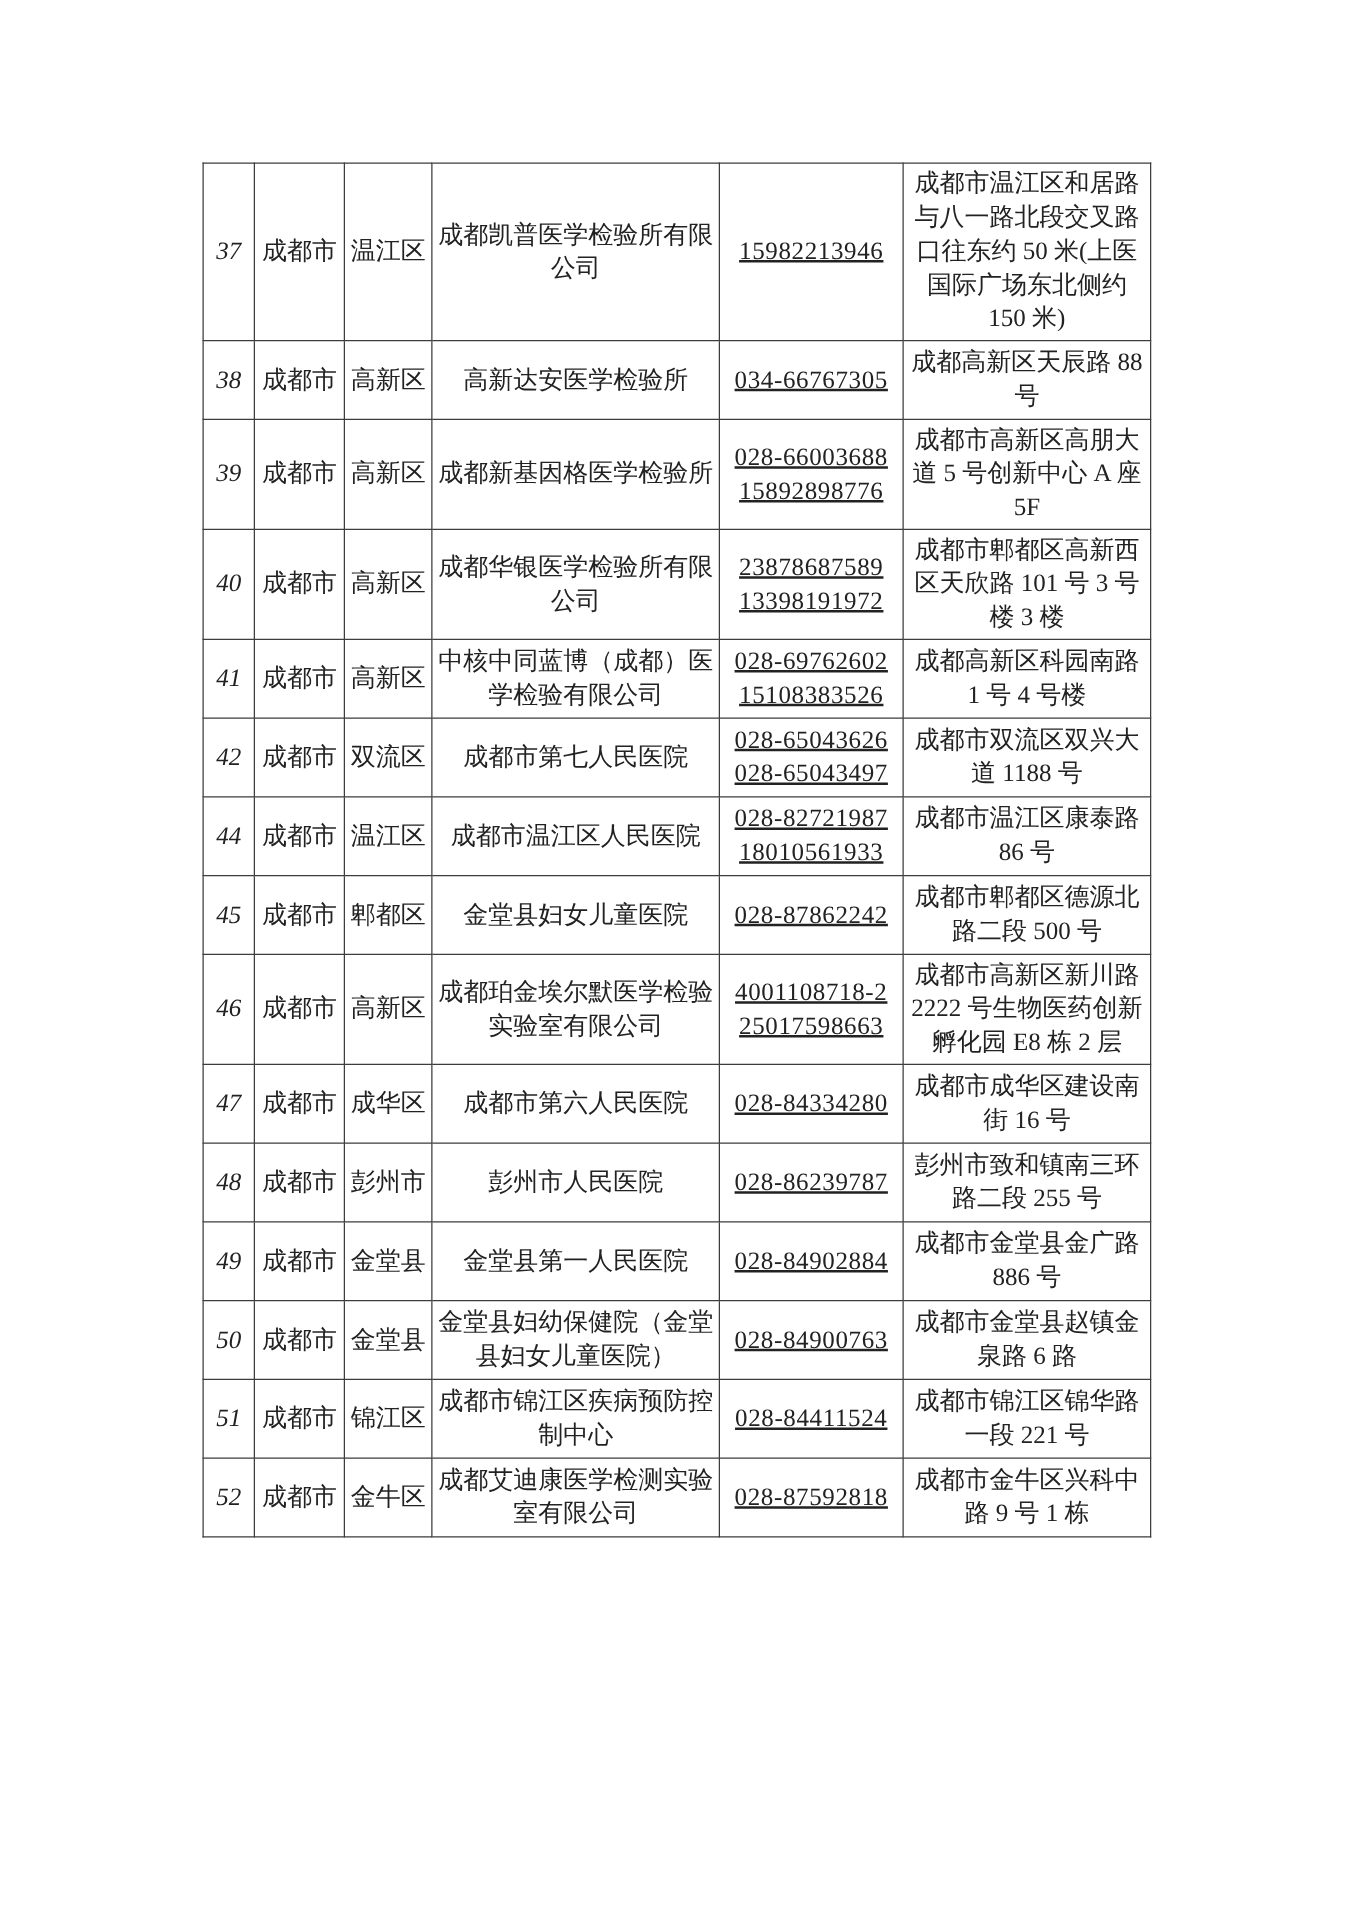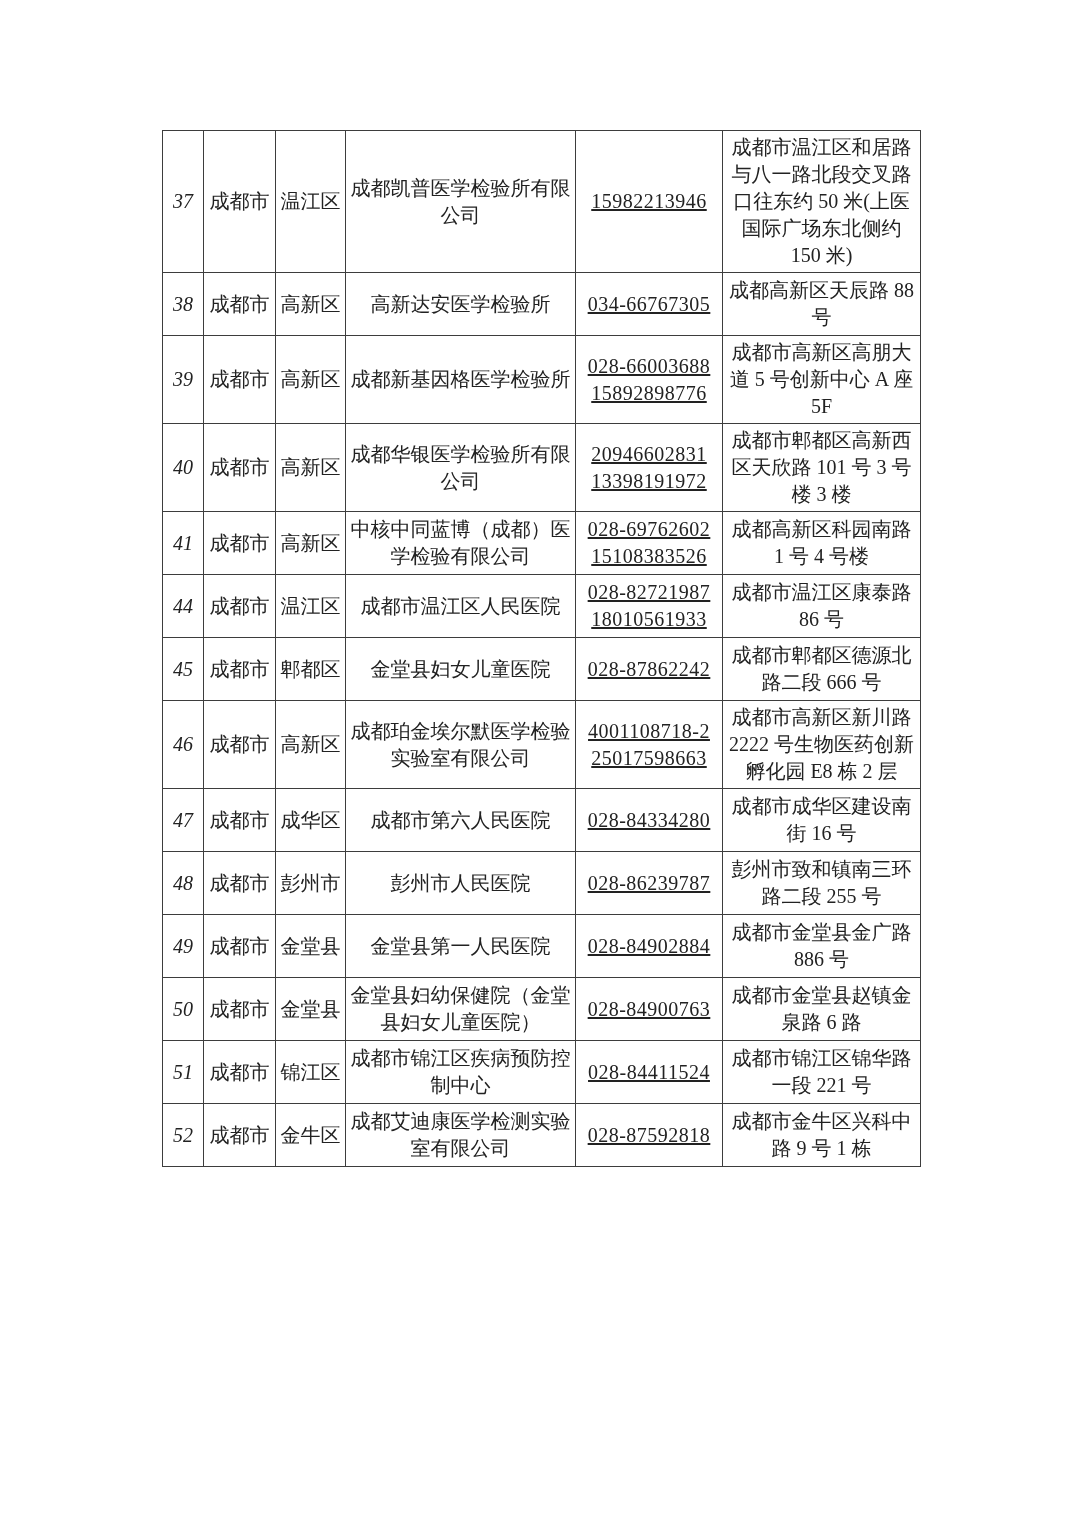--- a/index.html
+++ b/index.html
@@ -88,56 +88,67 @@
             <div data-name="phone-line">15892898776</div>
           </td>
           <td data-name="address-cell">成都市高新区高朋大道 5 号创新中心 A 座 5F</td>
         </tr>
         <tr data-name="table-row">
           <td data-name="row-number-cell">40</td>
           <td data-name="city-cell">成都市</td>
           <td data-name="district-cell">高新区</td>
           <td data-name="institution-name-cell">成都华银医学检验所有限公司</td>
           <td data-name="phone-cell">
-            <div data-name="phone-line">20946602831</div>
+            <div data-name="phone-line">23878687589</div>
             <div data-name="phone-line">13398191972</div>
           </td>
           <td data-name="address-cell">成都市郫都区高新西区天欣路 101 号 3 号楼 3 楼</td>
         </tr>
         <tr data-name="table-row">
           <td data-name="row-number-cell">41</td>
           <td data-name="city-cell">成都市</td>
           <td data-name="district-cell">高新区</td>
           <td data-name="institution-name-cell">中核中同蓝博（成都）医学检验有限公司</td>
           <td data-name="phone-cell">
             <div data-name="phone-line">028-69762602</div>
             <div data-name="phone-line">15108383526</div>
           </td>
           <td data-name="address-cell">成都高新区科园南路 1 号 4 号楼</td>
         </tr>
         <tr data-name="table-row">
+          <td data-name="row-number-cell">42</td>
+          <td data-name="city-cell">成都市</td>
+          <td data-name="district-cell">双流区</td>
+          <td data-name="institution-name-cell">成都市第七人民医院</td>
+          <td data-name="phone-cell">
+            <div data-name="phone-line">028-65043626</div>
+            <div data-name="phone-line">028-65043497</div>
+          </td>
+          <td data-name="address-cell">成都市双流区双兴大道 1188 号</td>
+        </tr>
+        <tr data-name="table-row">
           <td data-name="row-number-cell">44</td>
           <td data-name="city-cell">成都市</td>
           <td data-name="district-cell">温江区</td>
           <td data-name="institution-name-cell">成都市温江区人民医院</td>
           <td data-name="phone-cell">
             <div data-name="phone-line">028-82721987</div>
             <div data-name="phone-line">18010561933</div>
           </td>
           <td data-name="address-cell">成都市温江区康泰路 86 号</td>
         </tr>
         <tr data-name="table-row">
           <td data-name="row-number-cell">45</td>
           <td data-name="city-cell">成都市</td>
           <td data-name="district-cell">郫都区</td>
           <td data-name="institution-name-cell">金堂县妇女儿童医院</td>
           <td data-name="phone-cell">
             <div data-name="phone-line">028-87862242</div>
           </td>
-          <td data-name="address-cell">成都市郫都区德源北路二段 666 号</td>
+          <td data-name="address-cell">成都市郫都区德源北路二段 500 号</td>
         </tr>
         <tr data-name="table-row">
           <td data-name="row-number-cell">46</td>
           <td data-name="city-cell">成都市</td>
           <td data-name="district-cell">高新区</td>
           <td data-name="institution-name-cell">成都珀金埃尔默医学检验实验室有限公司</td>
           <td data-name="phone-cell">
             <div data-name="phone-line">4001108718-2</div>
             <div data-name="phone-line">25017598663</div>
           </td>

